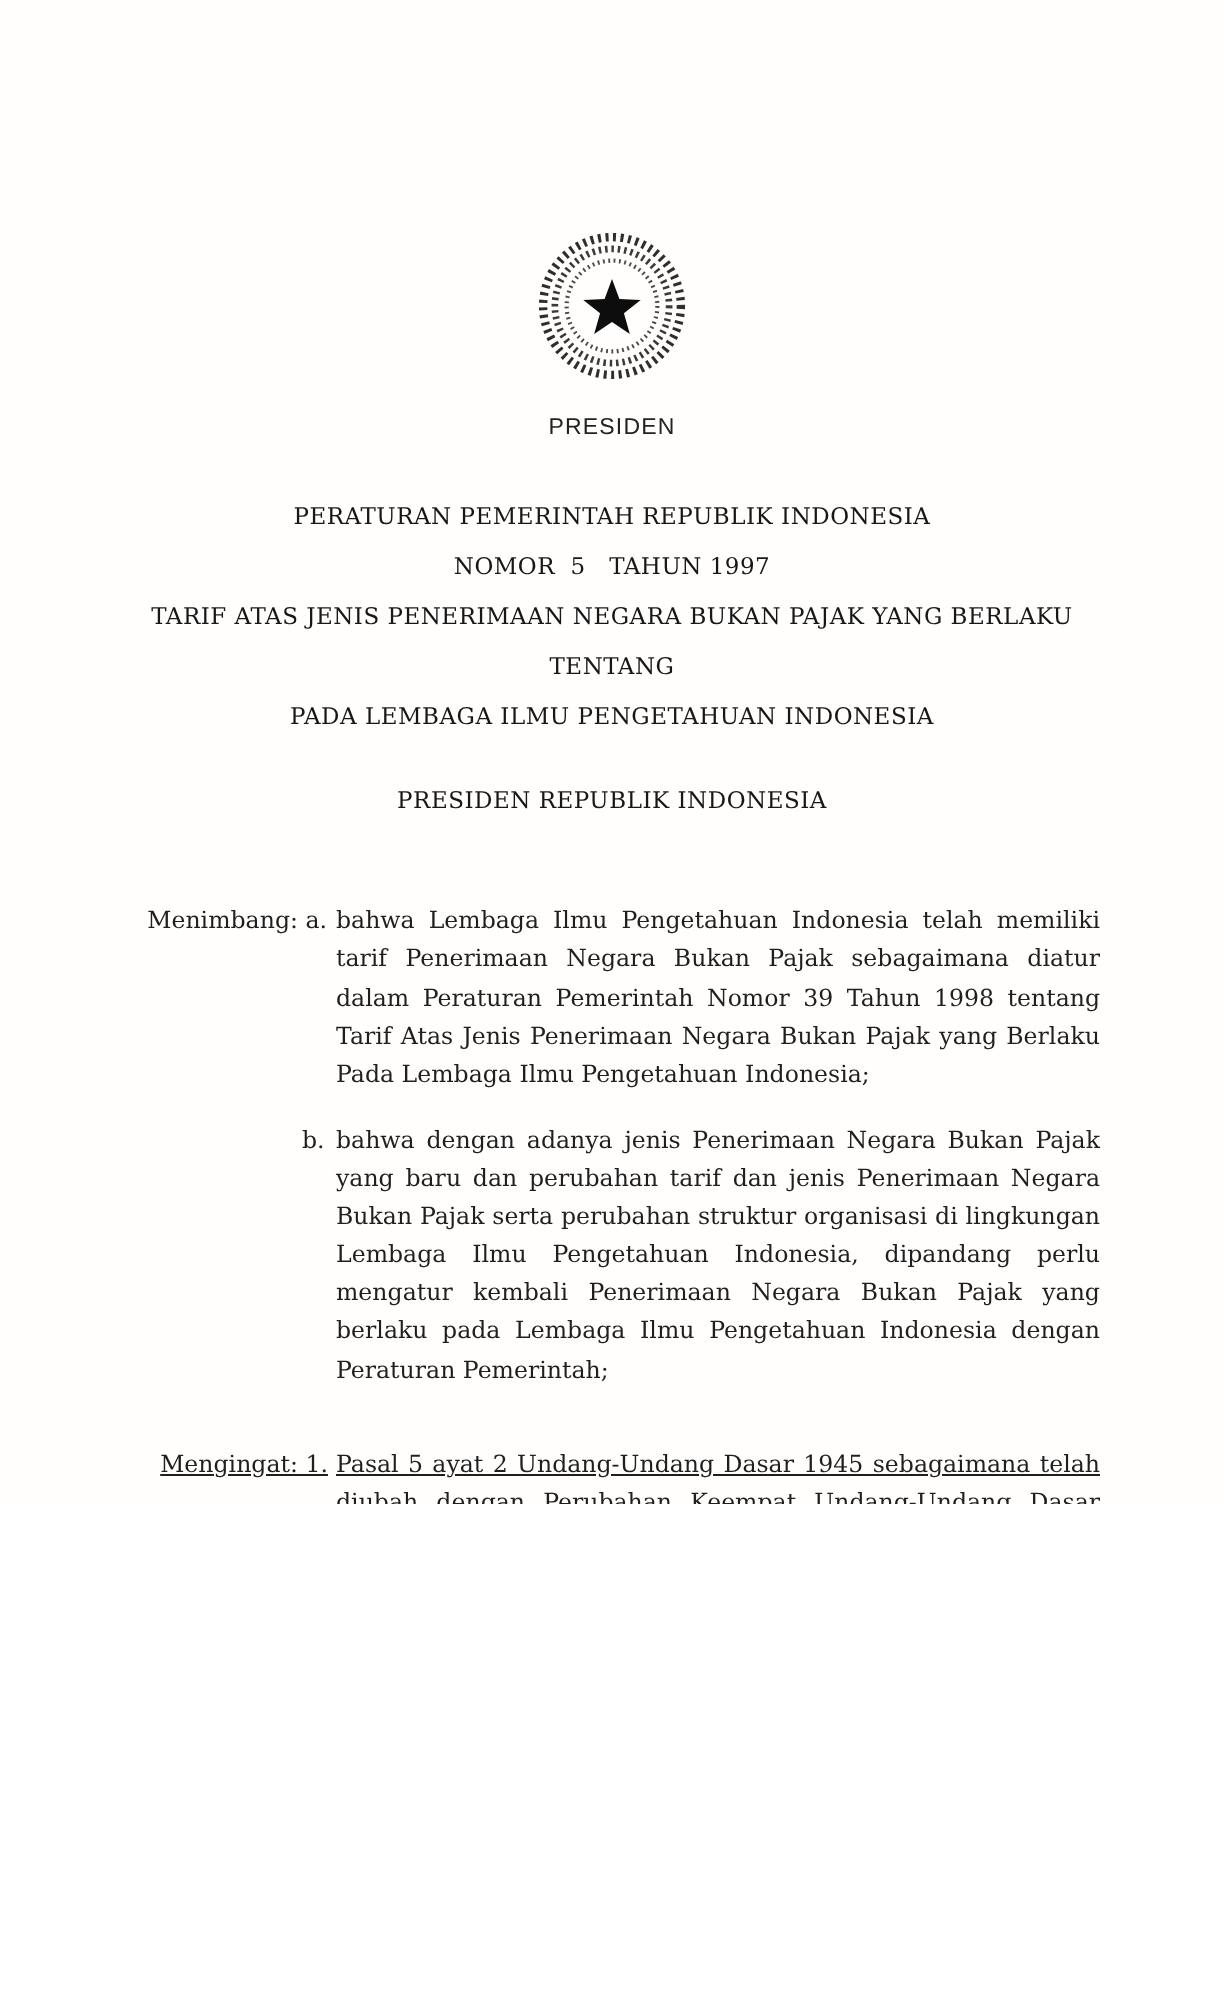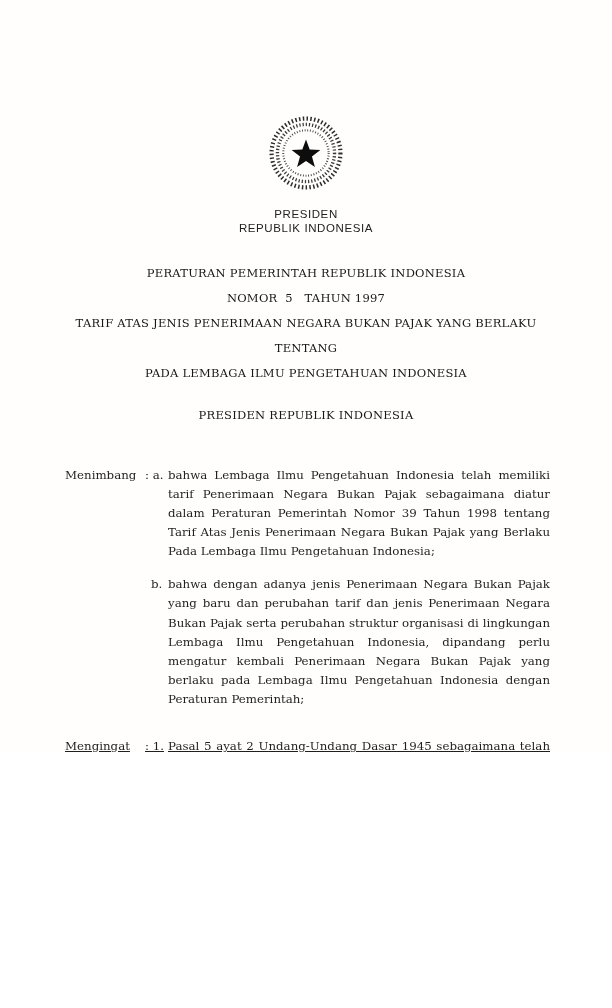--- a/index.html
+++ b/index.html
@@ -47,21 +47,21 @@
     font-size: 11.8px;
     line-height: 1.62;
   }
   .section + .section { margin-top: 28px; text-decoration: underline; }
   .clause {
     display: grid;
     grid-template-columns: 80px 23px 1fr;
     align-items: start;
   }
   .clause + .clause { margin-top: 14px; }
-  .clause .label { white-space: nowrap; }
+  .clause .label { white-space: nowrap; text-align: right; }
   .clause .marker { white-space: nowrap; }
   .clause .marker.sub { padding-left: 6px; }
   .clause .text { text-align: justify; }
 
   
   .catchword {
     position: absolute;
     right: 62px;
     top: 860px;
     font-size: 11px;
@@ -77,21 +77,20 @@
     <span class="emblem">
       <svg viewBox="0 0 100 100" aria-hidden="true">
         <circle cx="50" cy="50" r="41" fill="none" stroke="#2e2e2e" stroke-width="5" stroke-dasharray="1.8 2.7"></circle>
         <circle cx="50" cy="50" r="34" fill="none" stroke="#3a3a3a" stroke-width="4" stroke-dasharray="1.5 2.3"></circle>
         <circle cx="50" cy="50" r="27" fill="none" stroke="#4a4a4a" stroke-width="2.5" stroke-dasharray="1.1 2.1"></circle>
         <polygon points="50,34 54.4,45.9 67.1,46.4 57.1,54.3 60.6,66.6 50,59.5 39.4,66.6 42.9,54.3 32.9,46.4 45.6,45.9" fill="#0d0d0d"></polygon>
       </svg>
     </span>
     <div class="letterhead-text">
       <div>PRESIDEN</div>
-      <div>REPUBLIK INDONESIA</div>
     </div>
   </div>
 
   <div class="doc-title">
     <div class="title-line">PERATURAN PEMERINTAH REPUBLIK INDONESIA</div>
     <div class="title-line">NOMOR  5   TAHUN 1997</div>
     <div class="title-line">TARIF ATAS JENIS PENERIMAAN NEGARA BUKAN PAJAK YANG BERLAKU</div>
     <div class="title-line">TENTANG</div>
     <div class="title-line">PADA LEMBAGA ILMU PENGETAHUAN INDONESIA</div>
     <div class="title-line subject-heading">PRESIDEN REPUBLIK INDONESIA</div>

